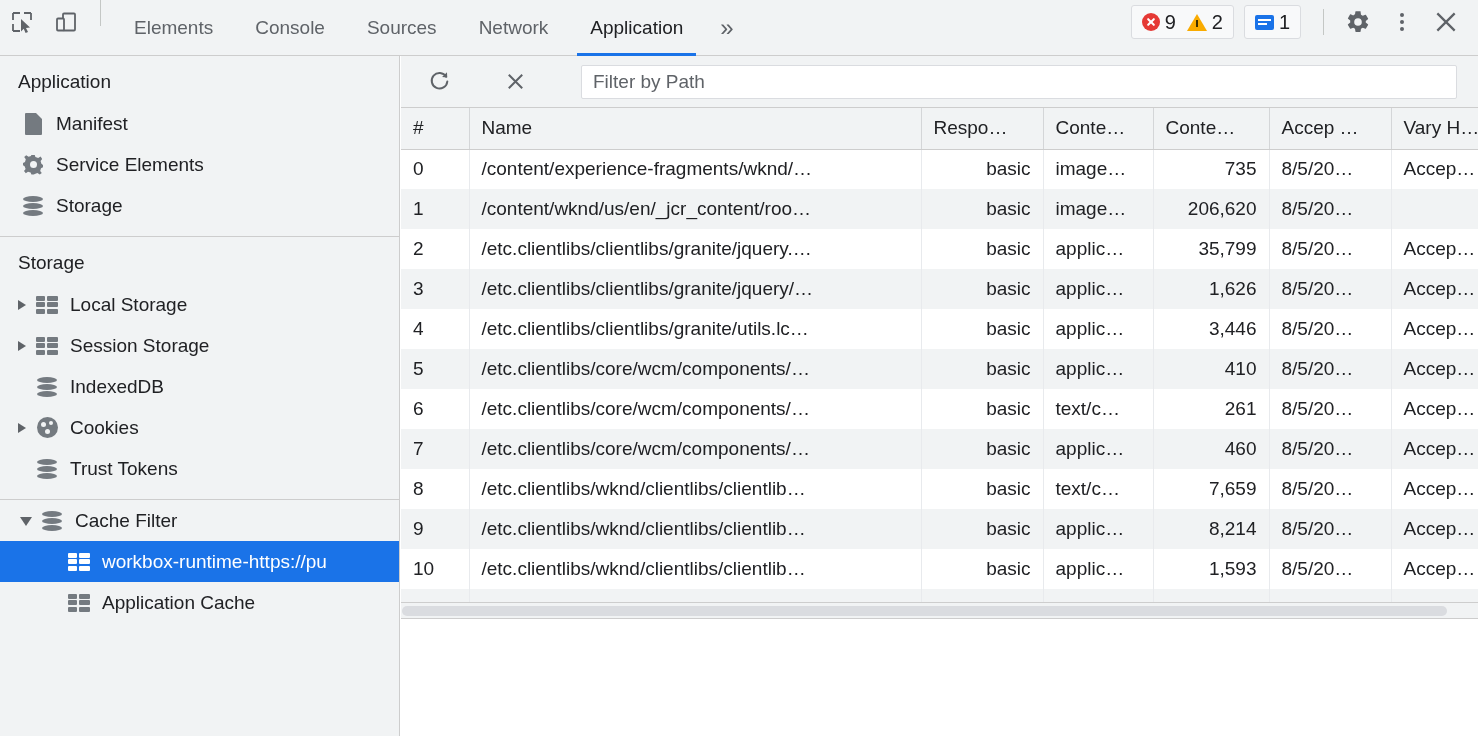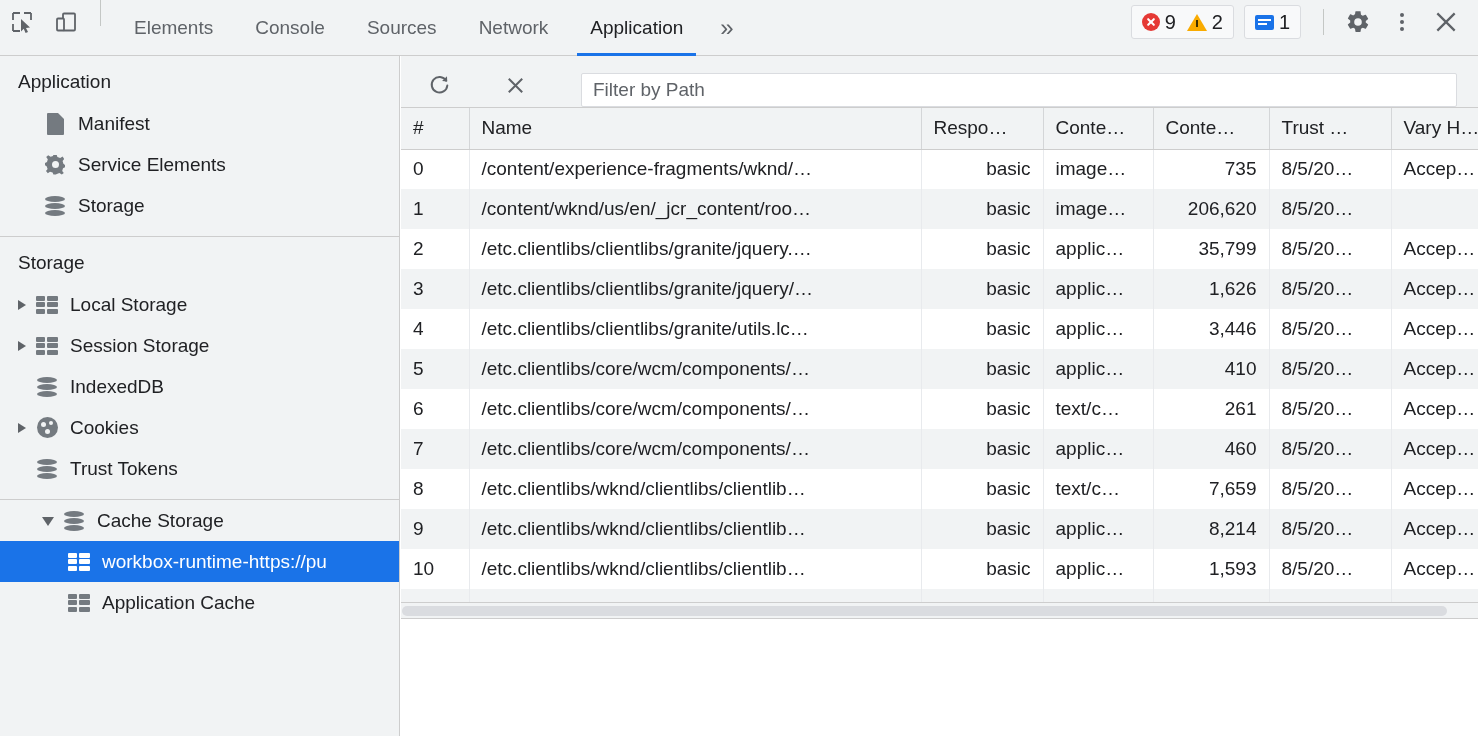--- a/index.html
+++ b/index.html
@@ -117,21 +117,21 @@
     padding: 15px 0 10px 18px;
   }
   .sb-item {
     display: flex; align-items: center;
     height: 41px; padding-left: 18px;
     font-size: 19px; color: #202124;
     cursor: pointer; white-space: nowrap;
   }
   .sb-item.selected { background: #1a73e8; color: #ffffff; }
   .sb-item.indent1 { padding-left: 18px; }
-  .sb-item.indent2 { padding-left: 42px; }
+  .sb-item.indent2 { padding-left: 20px; }
   .sb-item.indent3 { padding-left: 66px; }
 
   .tri {
     width: 0; height: 0; flex: none;
     border-left: 8px solid #5f6368;
     border-top: 5.5px solid transparent;
     border-bottom: 5.5px solid transparent;
     margin-right: 8px;
   }
   .tri.open {
@@ -195,21 +195,21 @@
   #cache-panel {
     position: absolute; top: 56px; left: 401px;
     width: 1077px; height: 680px;
     background: #ffffff;
     display: flex; flex-direction: column;
   }
   #cache-filter-bar {
     height: 52px; flex: none;
     background: #f1f3f4;
     border-bottom: 1px solid #cdcdcd;
-    display: flex; align-items: flex-end;
+    display: flex; align-items: center;
     padding: 0 16px;
     gap: 32px;
   }
   .fb-btn {
     width: 44px; height: 44px;
     display: flex; align-items: center; justify-content: center;
     cursor: pointer; color: #5f6368;
   }
   #path-filter-input {
     flex: 1; height: 34px;
@@ -438,21 +438,21 @@
 
     <div class="sb-item indent2">
       <span class="tri open"></span>
       <span class="sicon">
           <span class="ic-db">
             <i></i>
             <i></i>
             <i></i>
           </span>
         </span>
-      <span>Cache Storage</span>
+      <span>Cache Filter</span>
     </div>
 
     <div class="sb-item indent3 selected">
       <span class="sicon">
           <span class="ic-table">
             <b></b>
             <b></b>
             <b></b>
             <b></b>
             <b></b>
@@ -497,21 +497,21 @@
 
   <div id="cache-table-wrap">
     <table class="cache-table">
       <thead>
         <tr>
           <th class="col-idx">#</th>
           <th class="col-name">Name</th>
           <th class="col-resp">Respo…</th>
           <th class="col-ctype">Conte…</th>
           <th class="col-clen">Conte…</th>
-          <th class="col-time">Trust …</th>
+          <th class="col-time">Accep …</th>
           <th class="col-vary">Vary H…</th>
         </tr>
       </thead>
       <tbody id="cache-tbody">
           <tr>
             <td class="col-idx">0</td>
             <td class="col-name">/content/experience-fragments/wknd/…</td>
             <td class="col-resp ta-right">basic</td>
             <td class="col-ctype">image…</td>
             <td class="col-clen ta-right">735</td>

